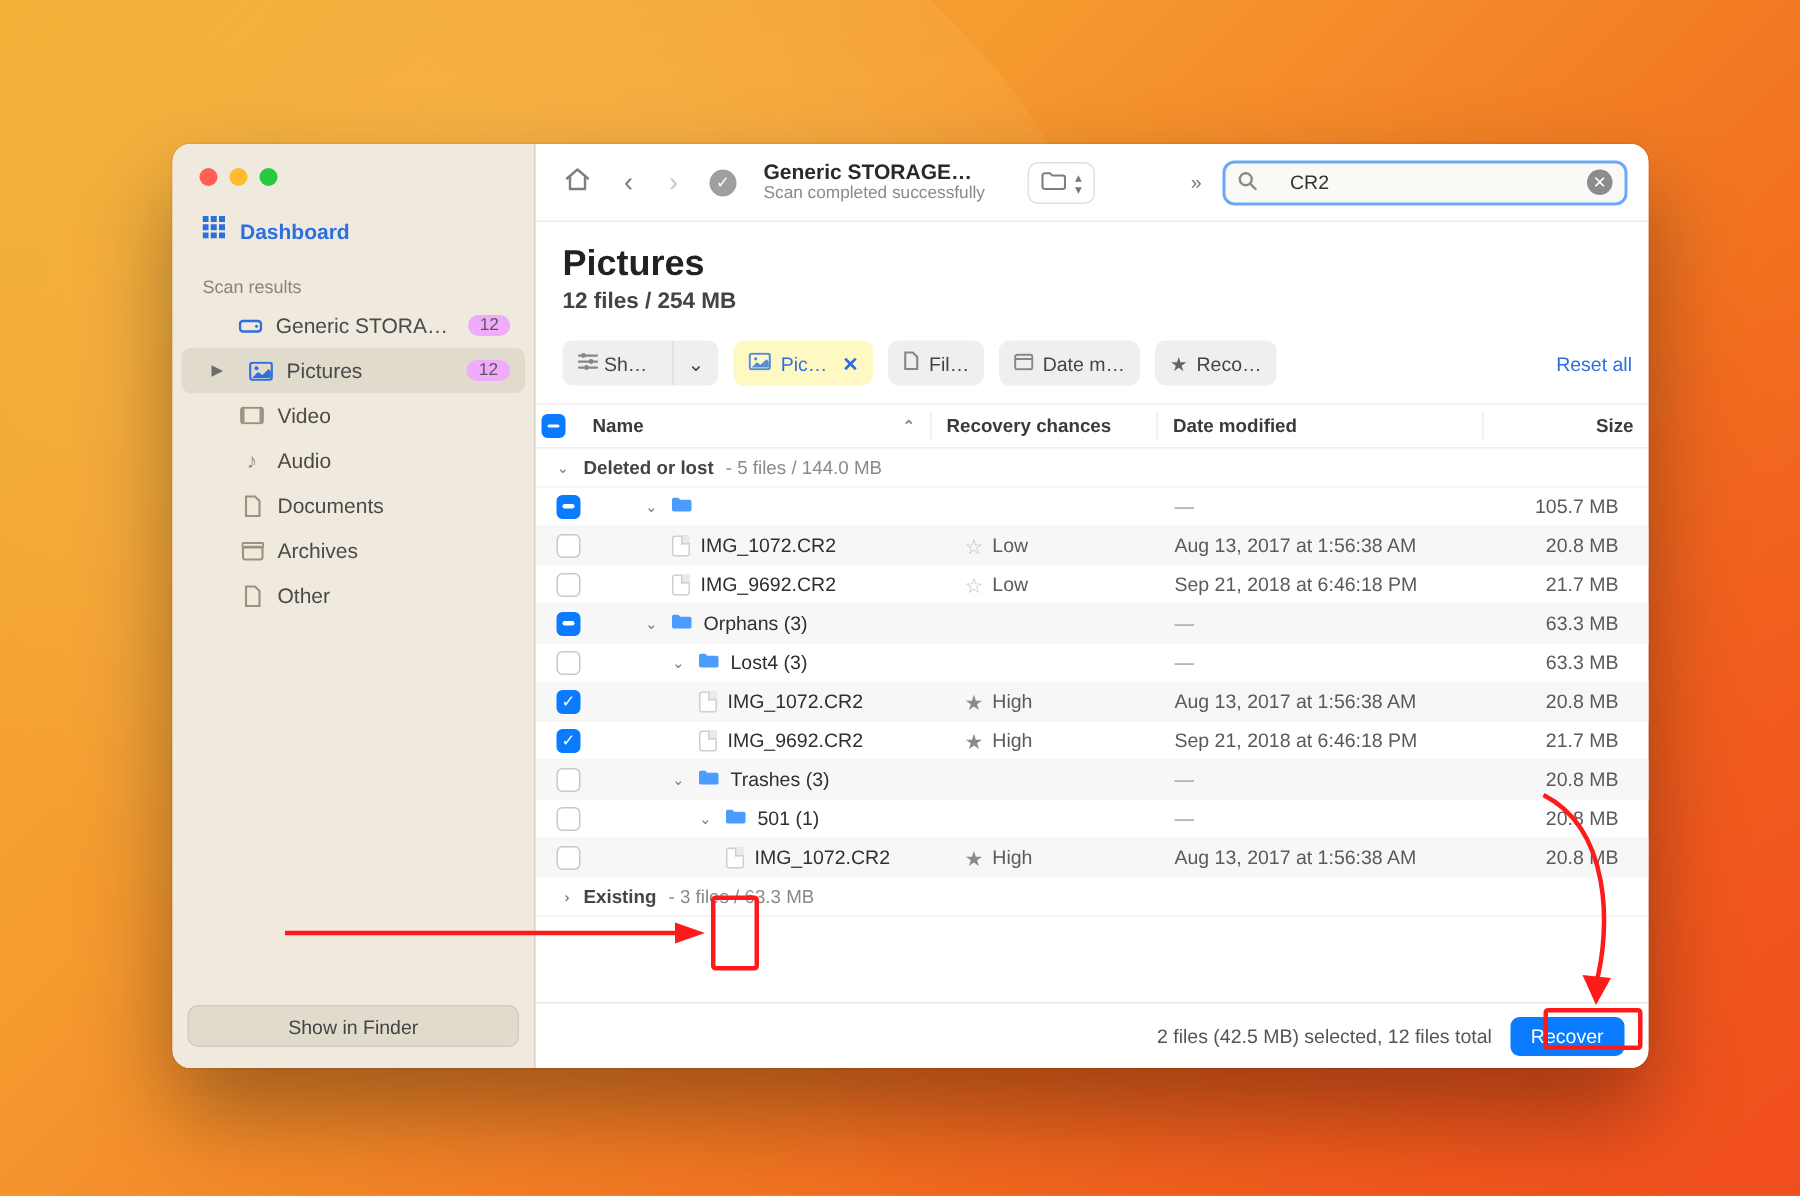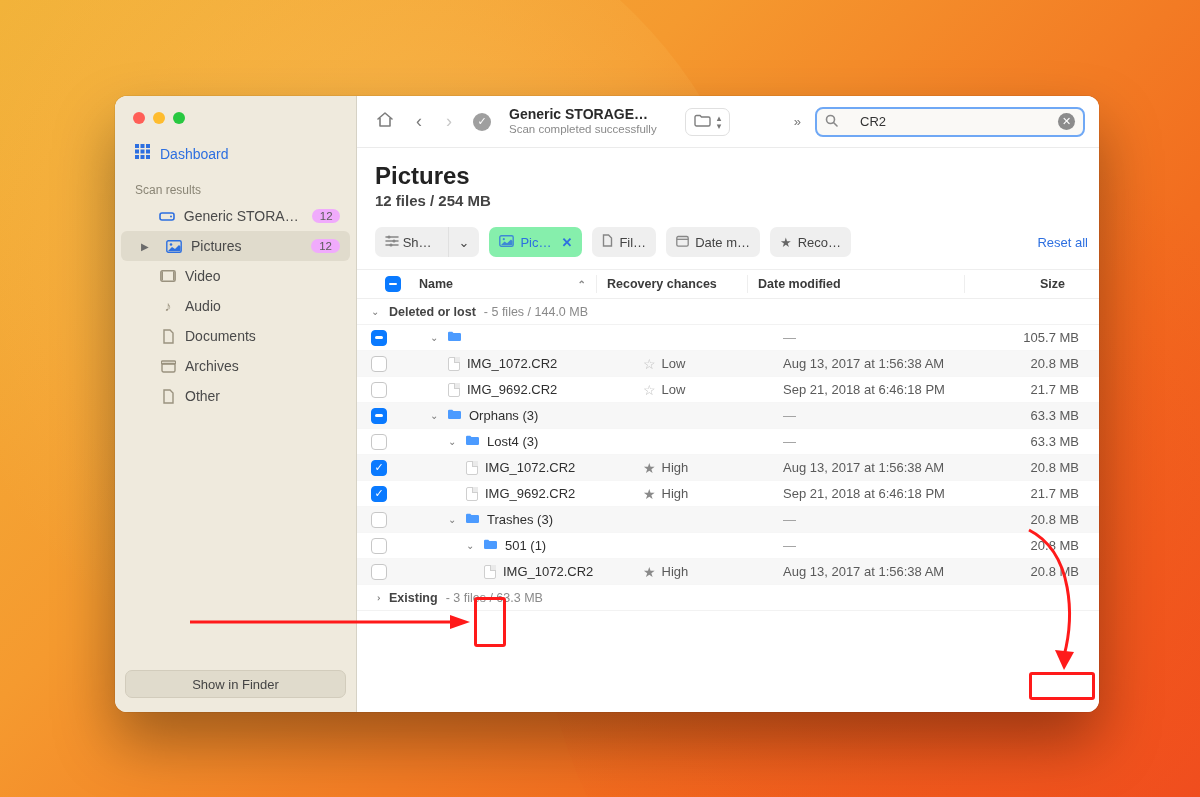--- a/index.html
+++ b/index.html
@@ -28,21 +28,21 @@
   
   .sidebar {
     width: 242px; background: #efeadd; border-right: 1px solid #d6d2c5;
     display: flex; flex-direction: column; position: relative;
   }
   .traffic { display:flex; gap:8px; padding:16px 0 12px 18px; }
   .traffic .dot { width:12px; height:12px; border-radius:50%; }
   .dot.red{background:#ff5f57;} .dot.yellow{background:#febc2e;} .dot.green{background:#28c840;}
   .sb-dashboard {
     display:flex; align-items:center; gap:10px; padding:8px 16px 10px 20px;
-    color:#2d6fe0; font-weight:400; font-size:14px;
+    color:#2d6fe0; font-weight:700; font-size:14px;
   }
   .sb-dashboard .glyph { font-size:16px; color:#2d6fe0; }
   .sb-section-title {
     padding:10px 16px 4px 20px; font-size:12px; color:#8a8575; font-weight:500;
   }
   .sb-item {
     display:flex; align-items:center; gap:8px; height:30px;
     padding:0 10px 0 20px; color:#4a4a4a; border-radius:6px; margin:0 6px;
     font-size:14px;
   }
@@ -102,30 +102,30 @@
   .heading .hsub { font-size:15px; font-weight:600; color:#444; margin-top:2px; }
 
   .filters { display:flex; gap:10px; align-items:center; padding:14px 5px 12px 18px; }
   .pill {
     display:flex; align-items:center; gap:6px; height:30px; border-radius:7px;
     background:#efefef; color:#444; padding:0 10px; font-size:13px; cursor:pointer;
   }
   .pill.split { padding:0; overflow:hidden; }
   .pill.split .seg { padding:0 10px; height:100%; display:flex; align-items:center; }
   .pill.split .seg.caret { border-left:1px solid #e0e0e0; }
-  .pill.blue { background:#86efac; color:#2d6fe0; }
+  .pill.blue { background:#fef9c3; color:#2d6fe0; }
   .pill .picon { font-size:13px; opacity:.8; }
   .pill .xbtn { color:#2d6fe0; font-weight:600; margin-left:4px; }
   .reset { margin-left:auto; color:#2d6fe0; font-size:13px; cursor:pointer; padding-right:6px; }
 
   
   .thead {
     display:flex; align-items:center; height:30px; border-top:1px solid #eee;
     border-bottom:1px solid #eee; color:#3a3a3a; font-size:12.5px; font-weight:600;
-    padding:0 28px;
+    padding:0 4px;
   }
   .col-sel{width:34px;display:flex;}
   .col-name{flex:1; display:flex; align-items:center; gap:6px;}
   .col-name .sort{ margin-left:auto; margin-right:10px; color:#888; font-size:10px; }
   .col-chance{width:140px;}
   .col-date{width:206px;}
   .col-size{width:96px; text-align:right; padding-right:6px;}
   .vline { border-left:1px solid #eee; height:18px; margin-right:10px; }
 
   .tbody { flex:0 0 auto; }
@@ -565,20 +565,24 @@
             <div class="cell-size">20.8 MB</div>
           </div>
         </div>
       <div class="group-hdr">
         <span class="disc" style="transform:rotate(-90deg);display:inline-block;">⌄</span>
         <b>Existing</b>
         <span class="muted"> - 3 files / 63.3 MB</span>
       </div>
     </div>
 
+    <div class="footer">
+      <span style="margin-left:auto">2 files (42.5 MB) selected, 12 files total</span>
+      <button class="recover-btn">Recover</button>
+    </div>
   </div>
 </div>
 
 <div class="anno red-box" style="left:474px; top:597px; width:32px; height:50px;"></div>
 <div class="anno red-box" style="left:1029px; top:672px; width:66px; height:28px;"></div>
 
 <svg class="arrow" style="left:190px; top:612px; width:290px; height:20px;">
   <line x1="0" y1="10" x2="260" y2="10"></line>
   <polygon points="260,3 280,10 260,17"></polygon>
 </svg>

